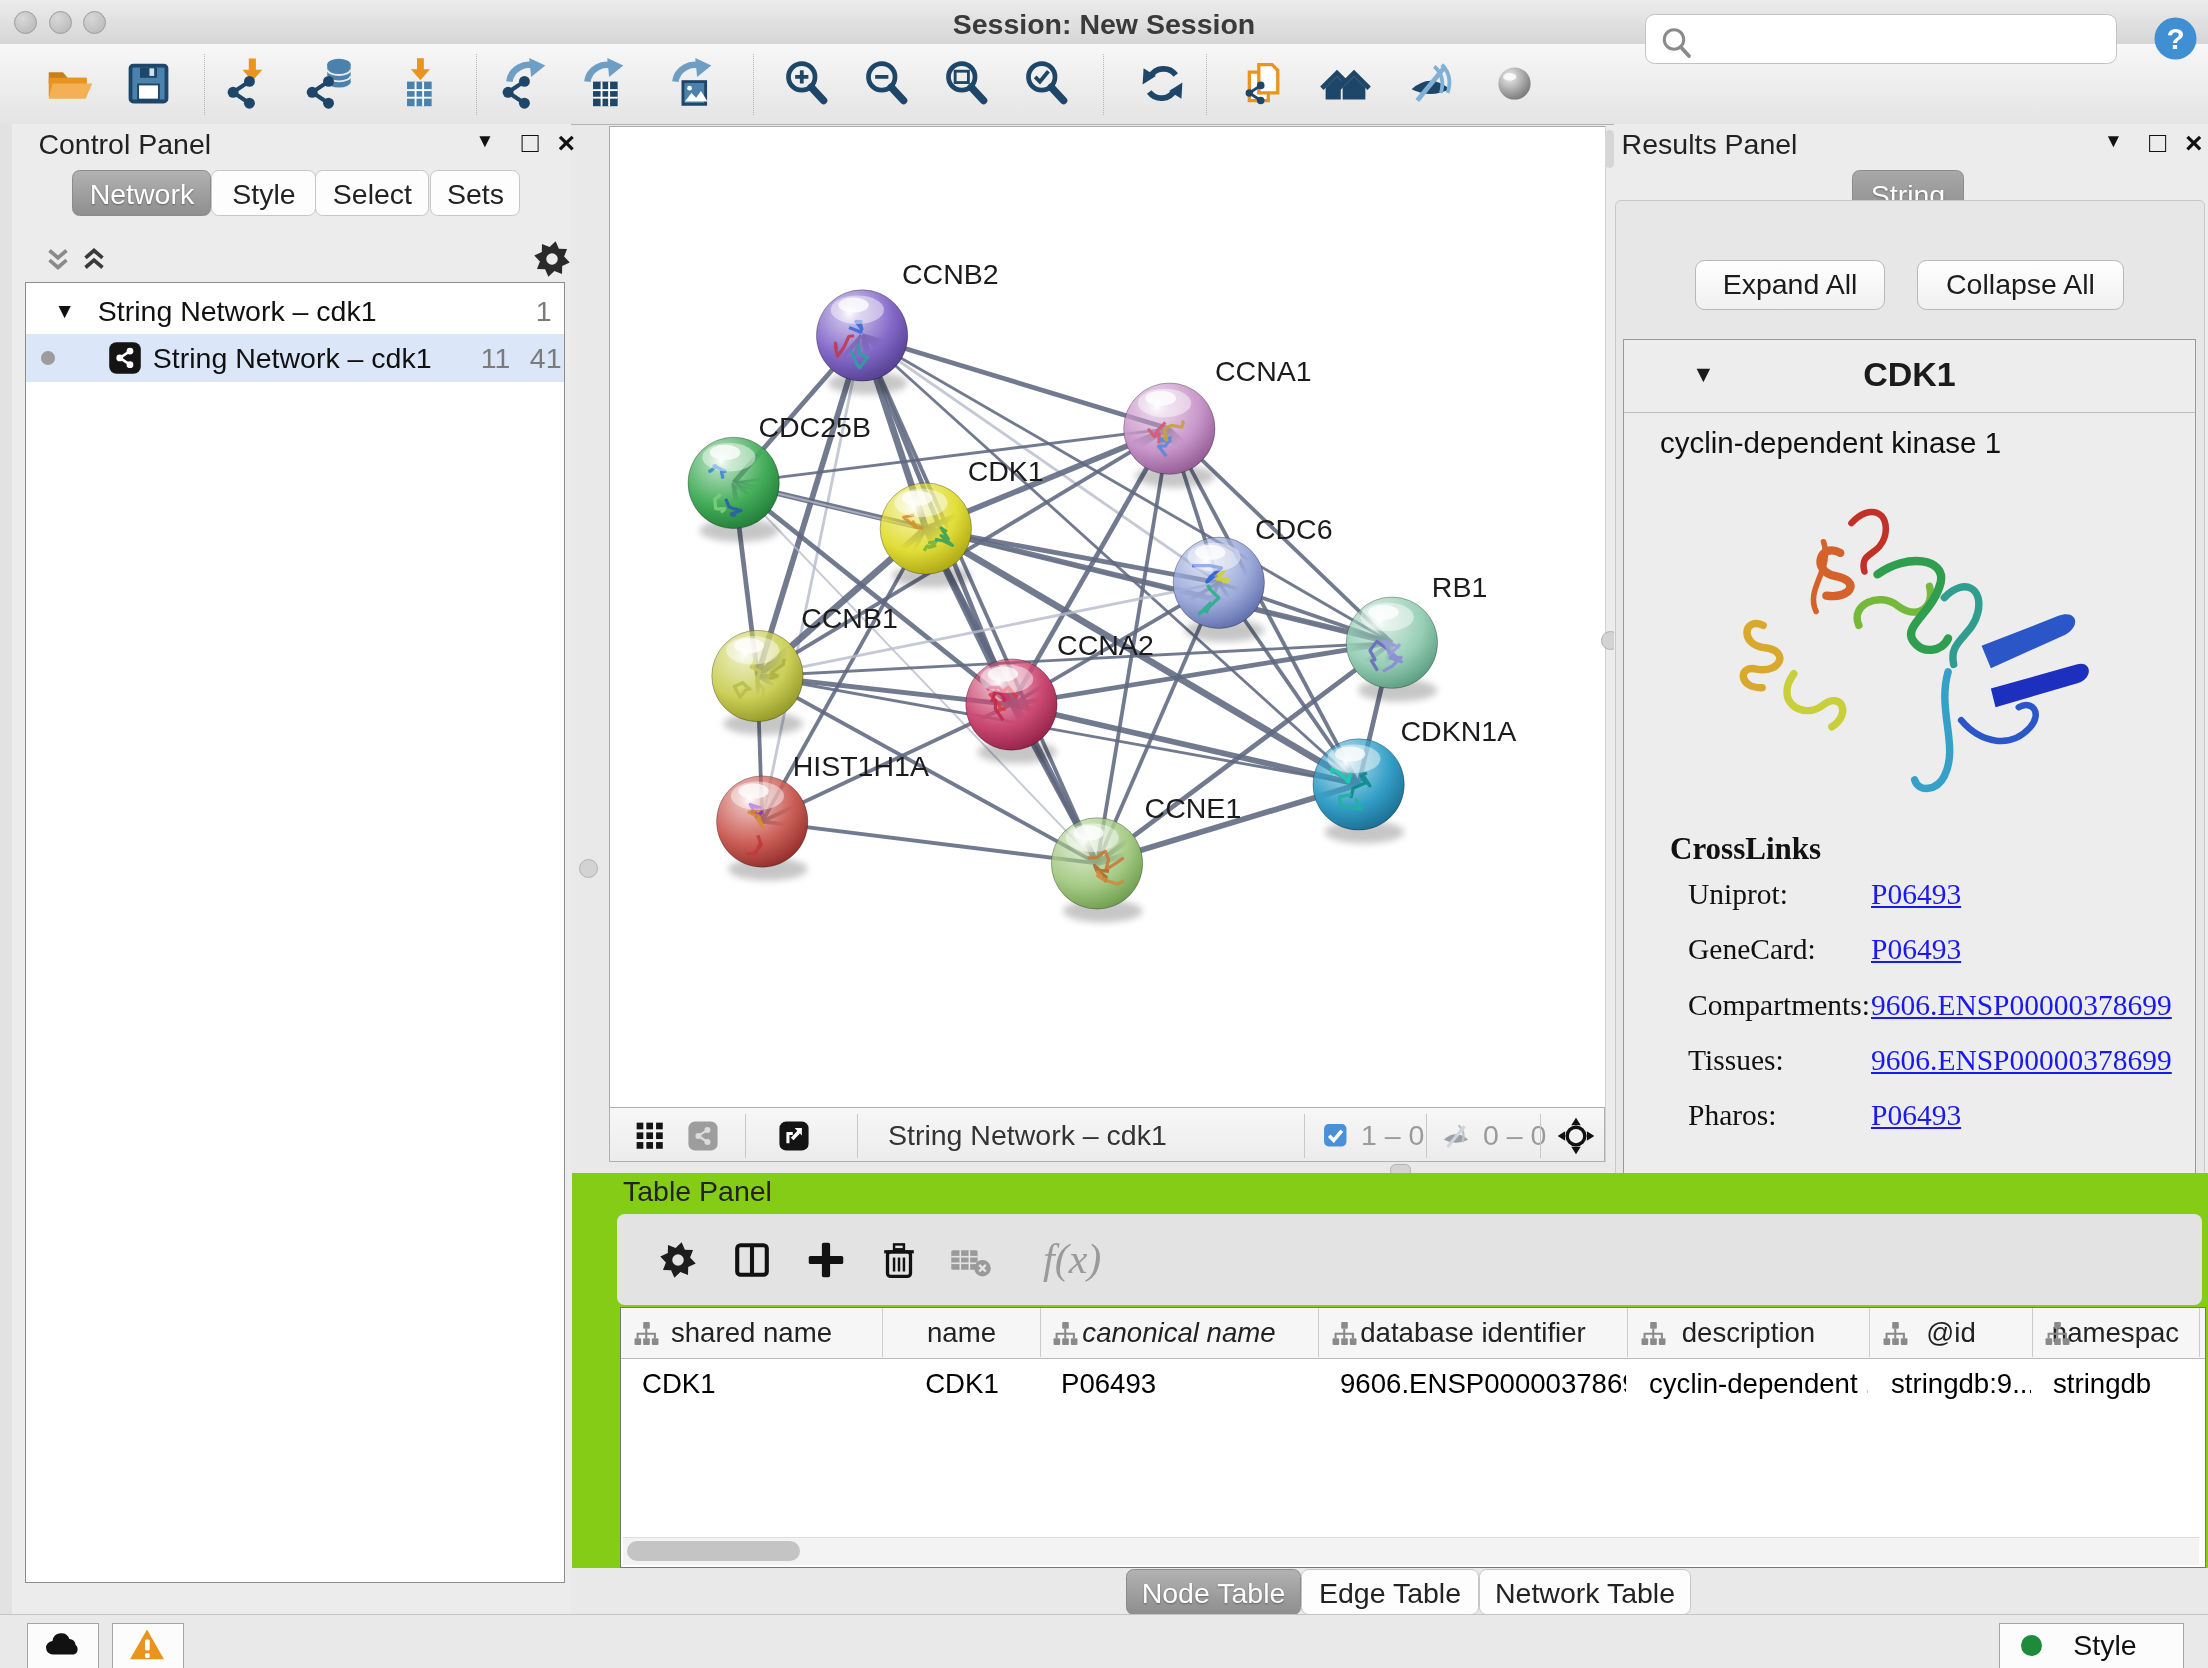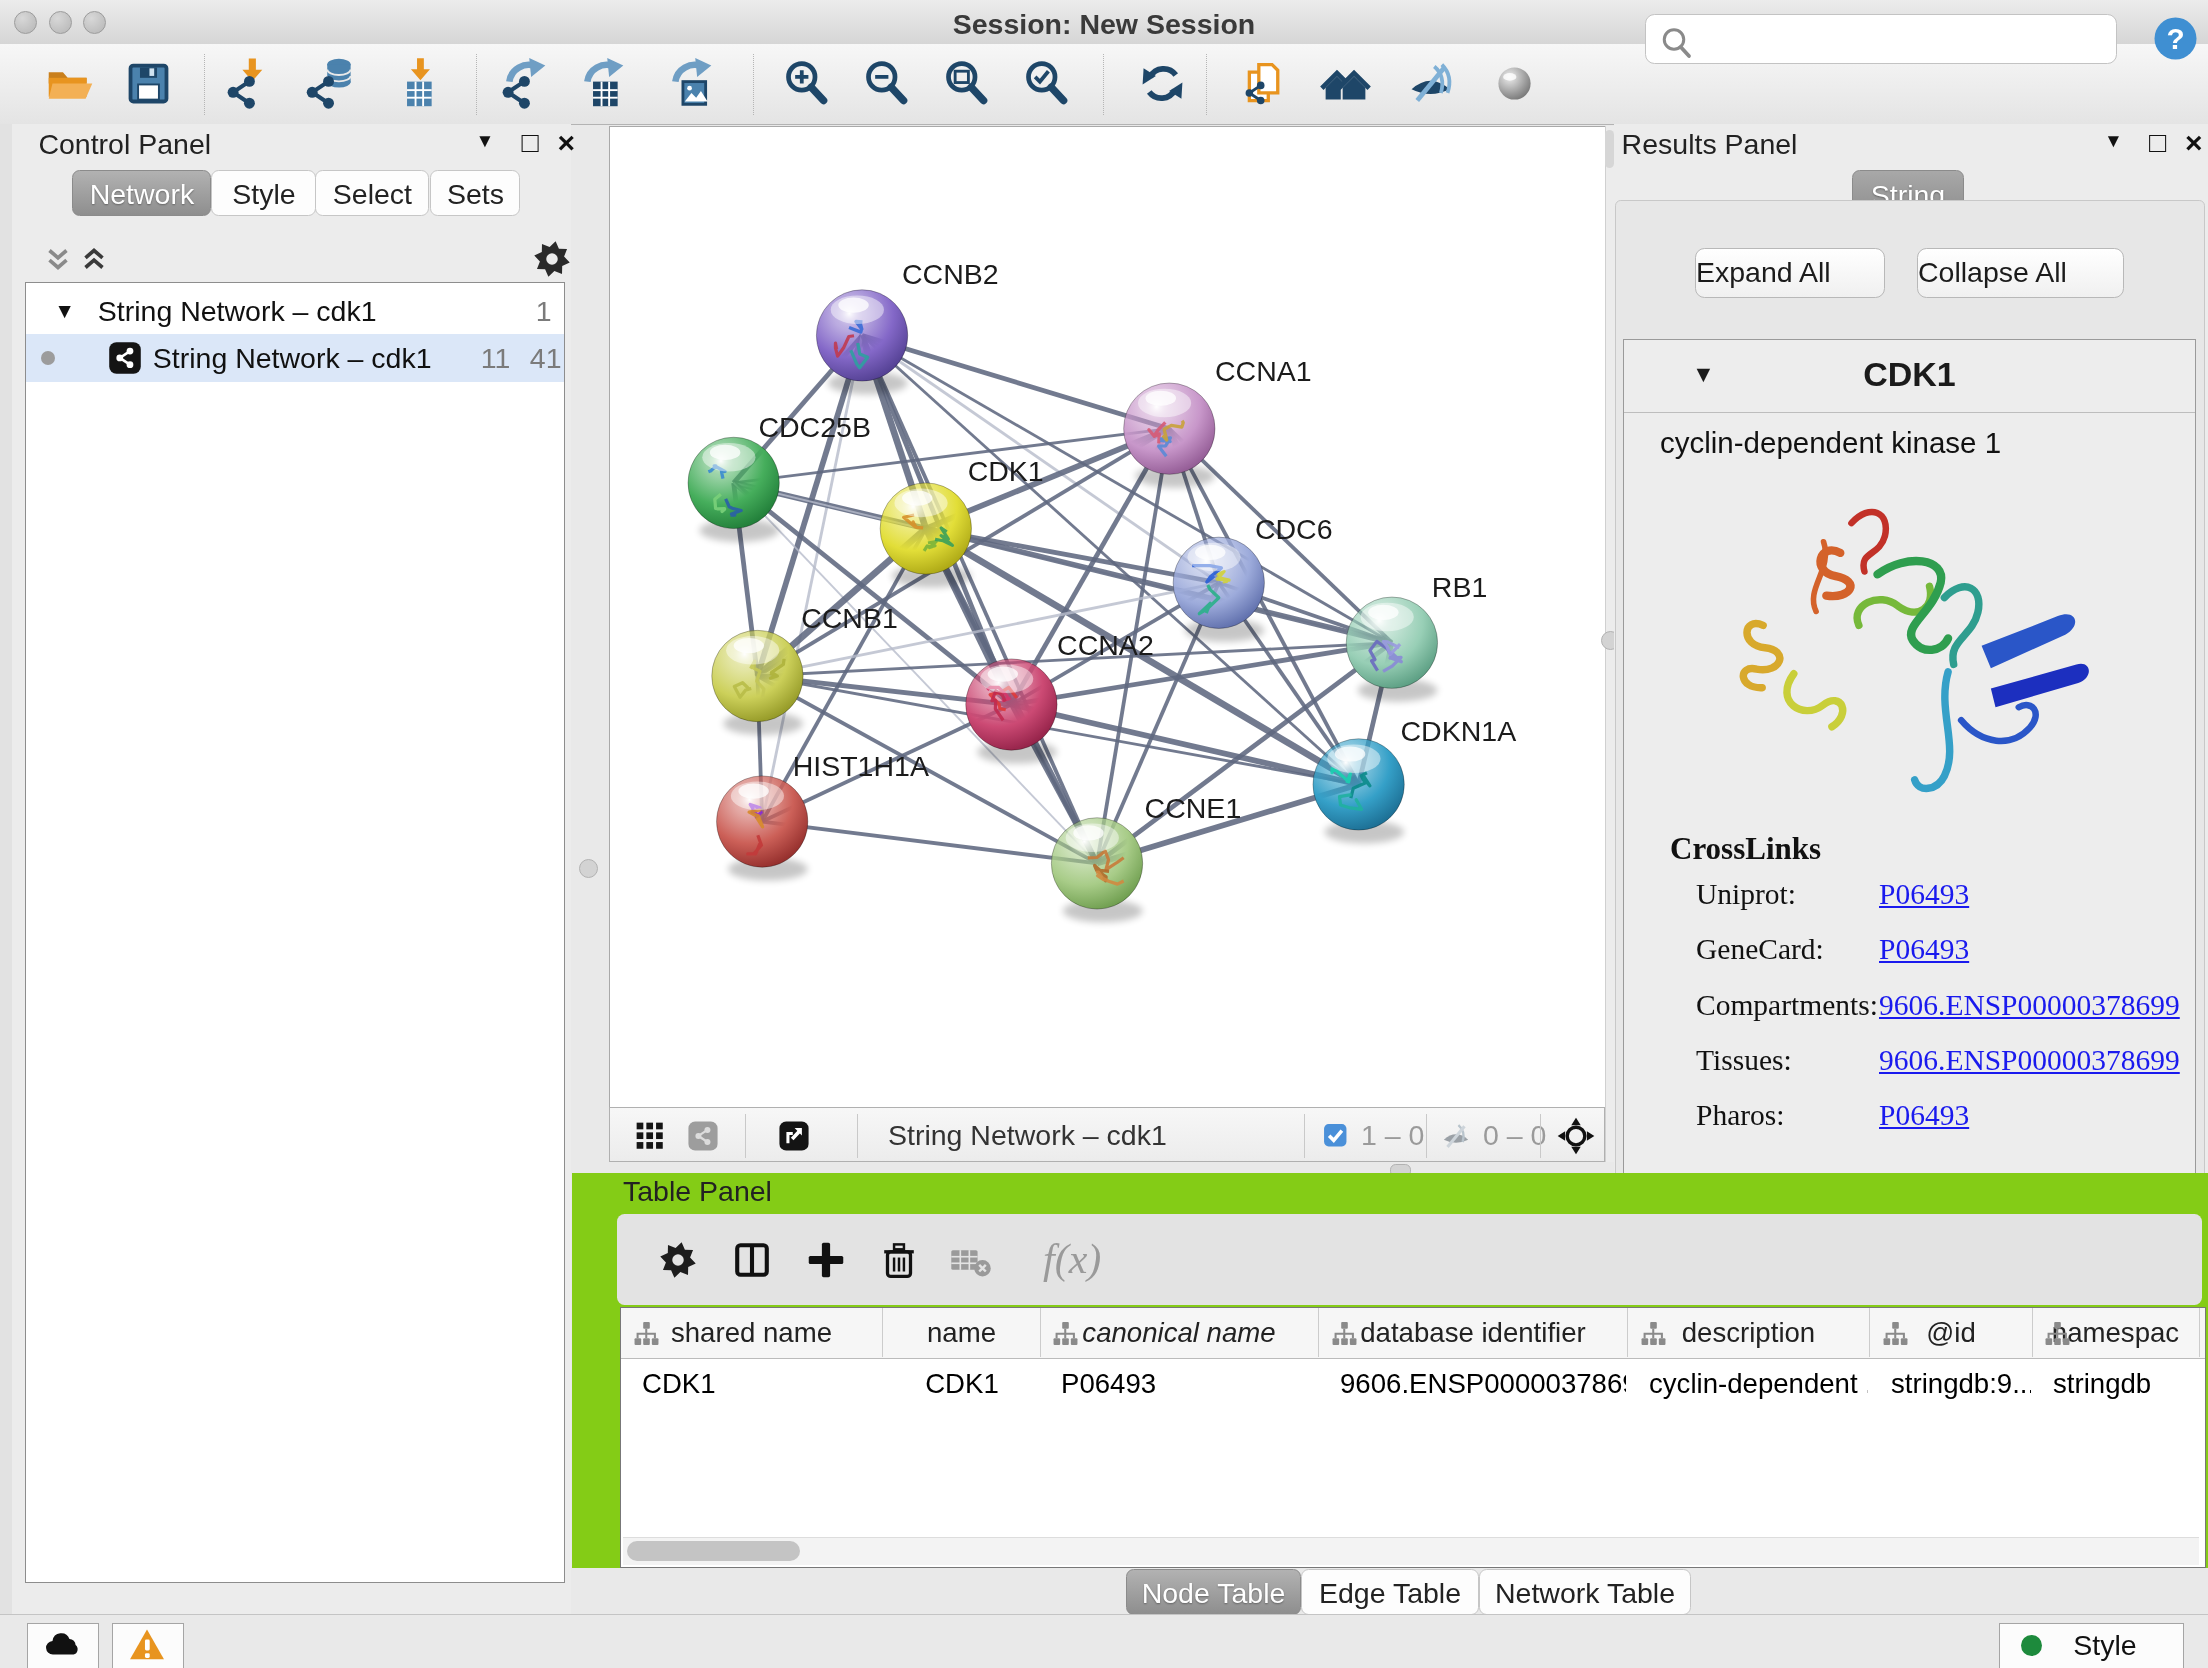--- a/index.html
+++ b/index.html
@@ -44,28 +44,28 @@
   #cthumb{left:1605px;top:130px;width:8.6px;height:38px;background:#d6d6d6;border-radius:4.8px;}
   #netbar{left:609px;top:1107px;width:996px;height:55px;background:linear-gradient(#f7f7f7,#ececec);
           border:1px solid #b0b0b0;box-sizing:border-box;}
   .nbicon{position:absolute;top:10.5px;width:34px;height:34px;cursor:pointer;}
   .nbsep{position:absolute;top:5.7px;height:44px;border-left:1px solid #c9c9c9;}
   .nbcount{position:absolute;top:10.5px;font-size:28.5px;color:#9a9a9a;}
   .handle{background:#d3d3d3;border:1px solid #b2b2b2;border-radius:50%;}
   
   #rp{left:1614px;top:124px;width:594px;height:1049px;background:#ececec;}
   #rp-box{left:1615px;top:200px;width:588px;height:985px;background:#e7e7e7;border:1px solid #c8c8c8;border-radius:5.7px;}
-  .rbtn{position:absolute;top:248px;height:48px;background:linear-gradient(#ffffff,#f0f0f0);
-        border:1px solid #b8b8b8;border-radius:9.5px;font-size:28.5px;text-align:left;line-height:46px;cursor:pointer;}
+  .rbtn{position:absolute;top:260px;height:48px;background:linear-gradient(#ffffff,#f0f0f0);
+        border:1px solid #b8b8b8;border-radius:9.5px;font-size:28.5px;text-align:center;line-height:46px;cursor:pointer;}
   #rp-sec{left:1623px;top:339px;width:573px;height:839px;background:#ededed;border:1.9px solid #9a9a9a;box-sizing:border-box;}
   #rp-sechdr{left:0;top:0;width:100%;height:72px;border-bottom:1px solid #bdbdbd;}
   #rp-subtitle{left:36px;top:86px;font-size:29.5px;color:#111;}
   #structure{left:88px;top:133px;width:409px;height:342px;}
   #crosslinks{left:46px;top:491px;font-family:"Liberation Serif","DejaVu Serif",serif;font-size:31px;font-weight:bold;color:#111;}
-  .clrow{position:absolute;left:72px;font-family:"Liberation Serif","DejaVu Serif",serif;font-size:29.5px;color:#111;width:495px;}
+  .clrow{position:absolute;left:64px;font-family:"Liberation Serif","DejaVu Serif",serif;font-size:29.5px;color:#111;width:495px;}
   .clrow a{position:absolute;left:183px;color:#1a1aee;text-decoration:underline;cursor:pointer;white-space:nowrap;}
   
   #tp{left:572px;top:1173px;width:1637px;height:395px;background:#84cc16;}
   #tp-toolbar{left:45px;top:41px;width:1585px;height:91px;background:#e3e3e3;border-radius:7.6px;}
   .tpicon{position:absolute;top:23px;width:46px;height:46px;cursor:pointer;}
   #fx{position:absolute;left:426px;top:21px;font-family:"Liberation Serif","DejaVu Serif",serif;
       font-style:italic;font-size:42px;color:#9a9a9a;}
   #tbl{left:48px;top:134px;width:1584px;height:259px;background:#fff;border:1.9px solid #777;}
   #thead{position:absolute;left:0;top:0;height:51px;width:100%;background:#f6f6f6;border-bottom:1.9px solid #bbb;box-sizing:border-box;}
   .th{position:absolute;top:0;height:49px;border-right:1px solid #ccc;box-sizing:border-box;

